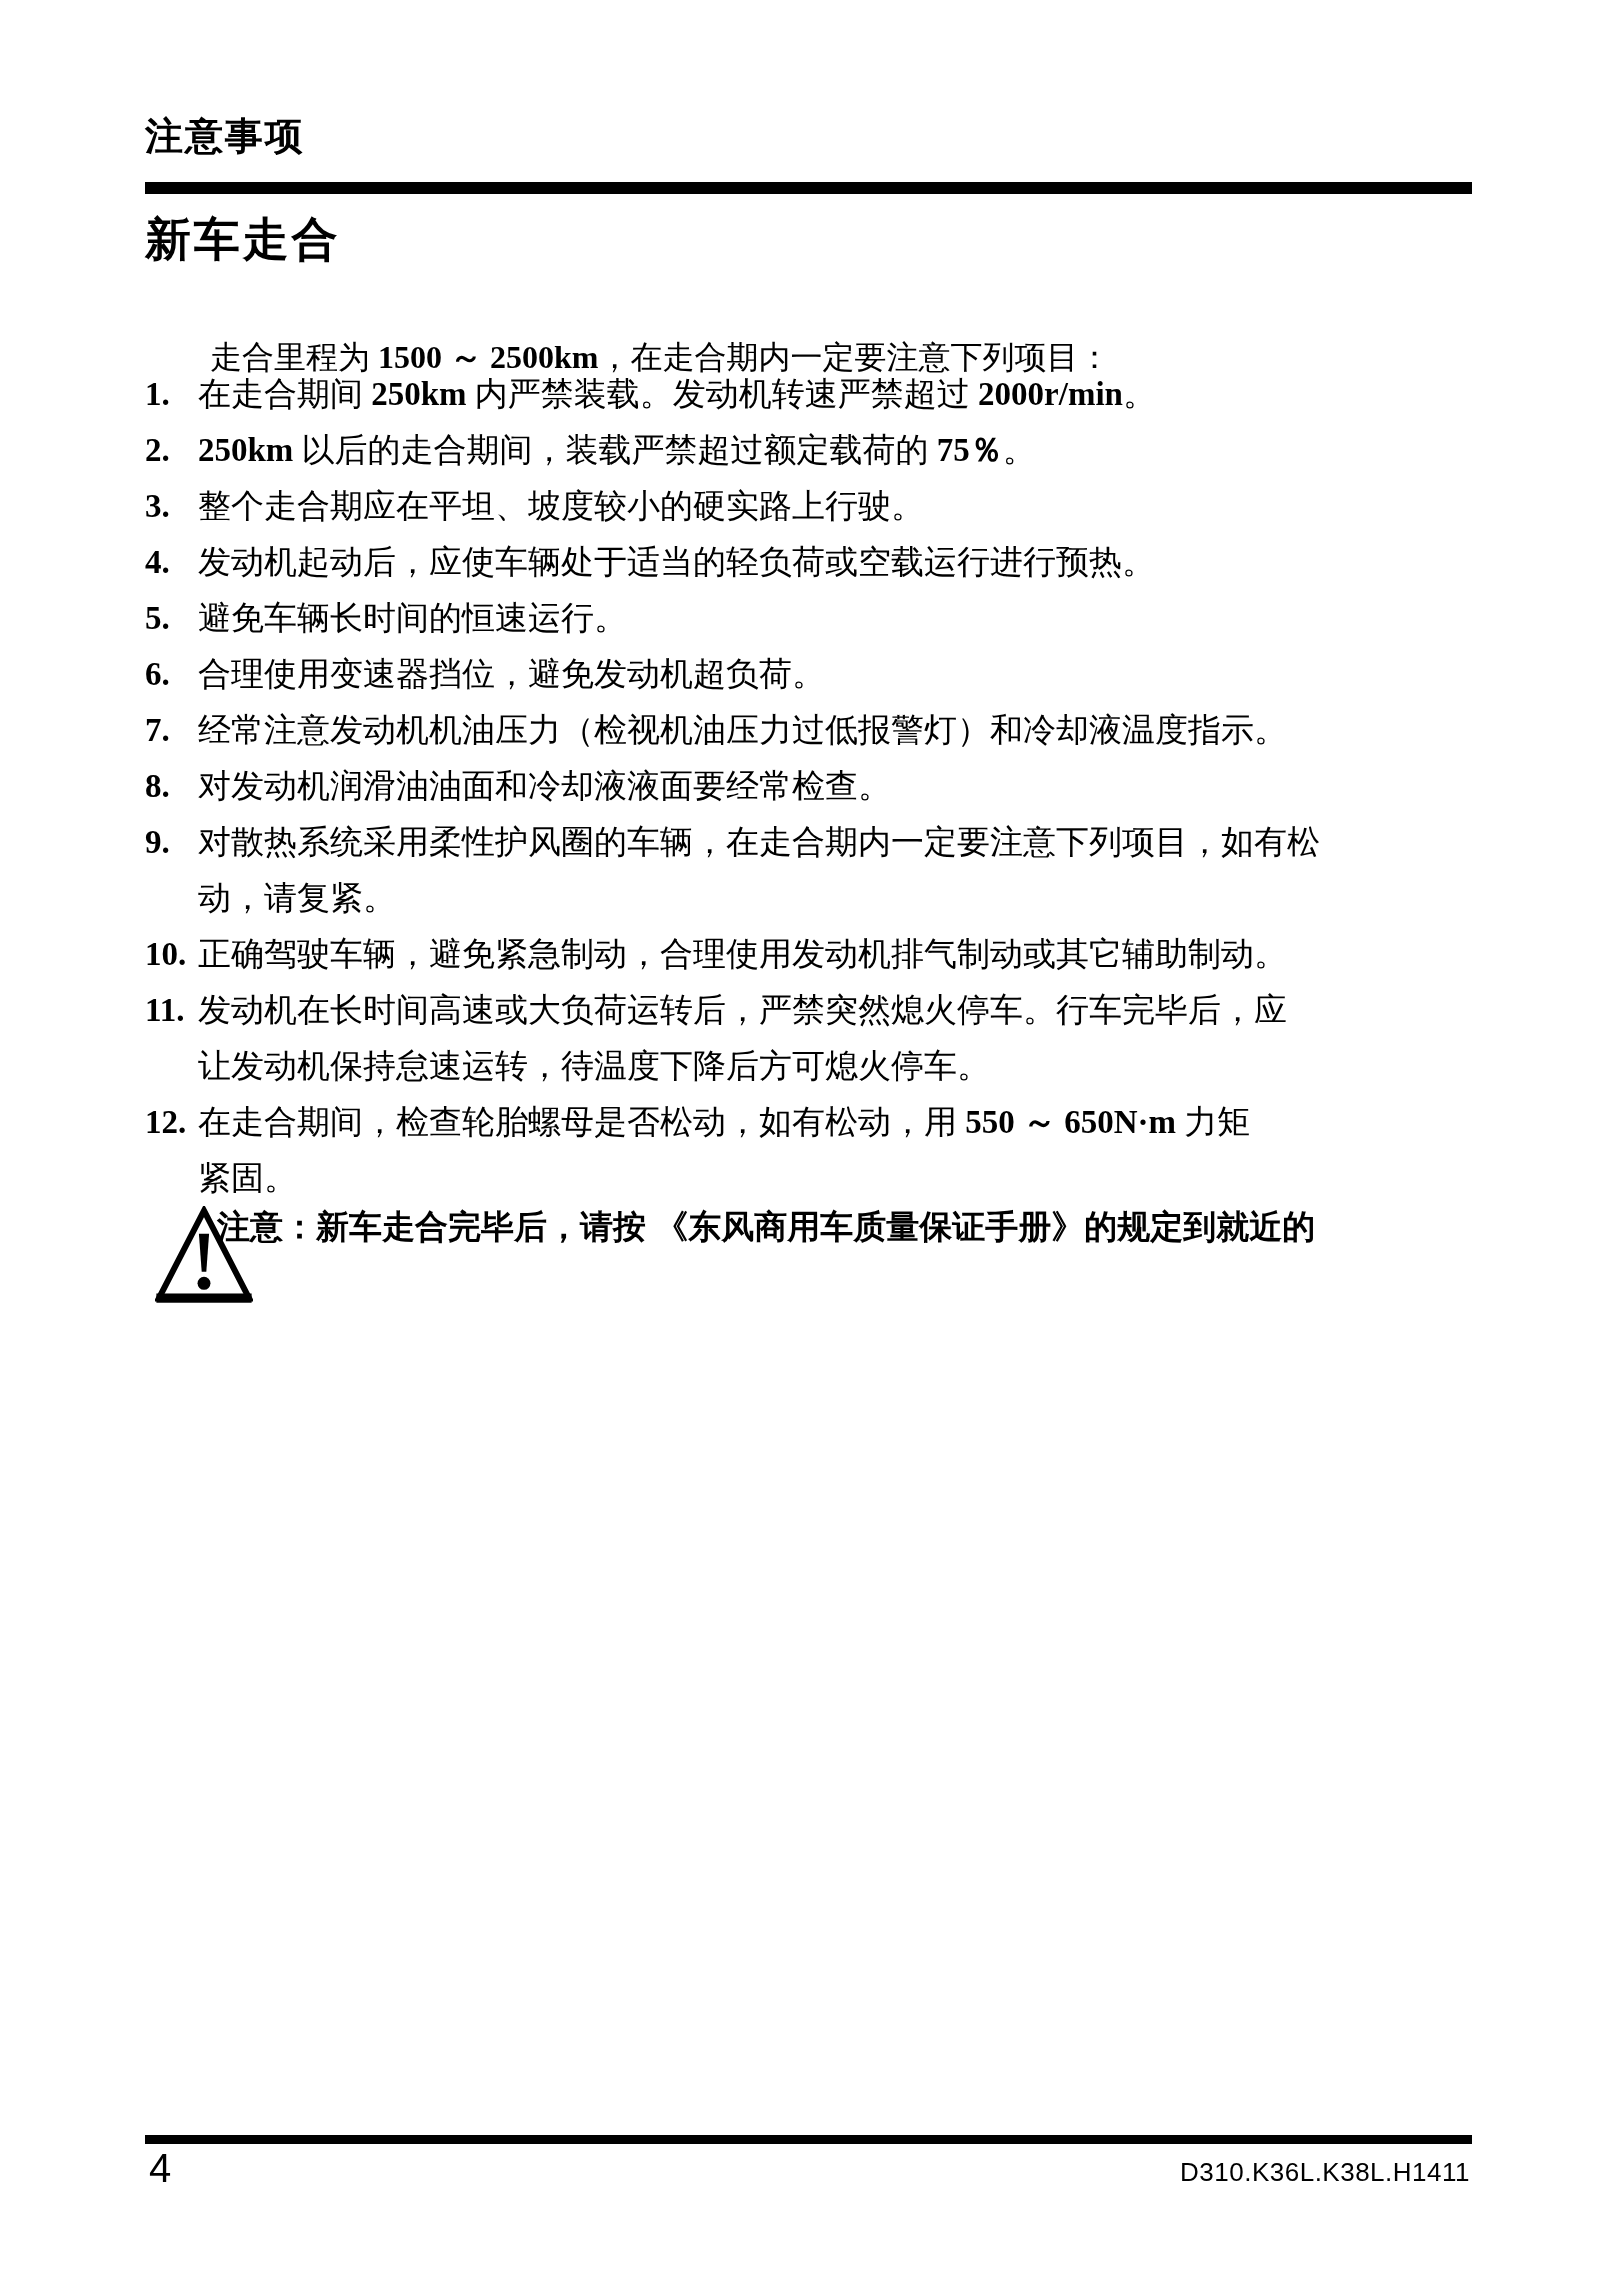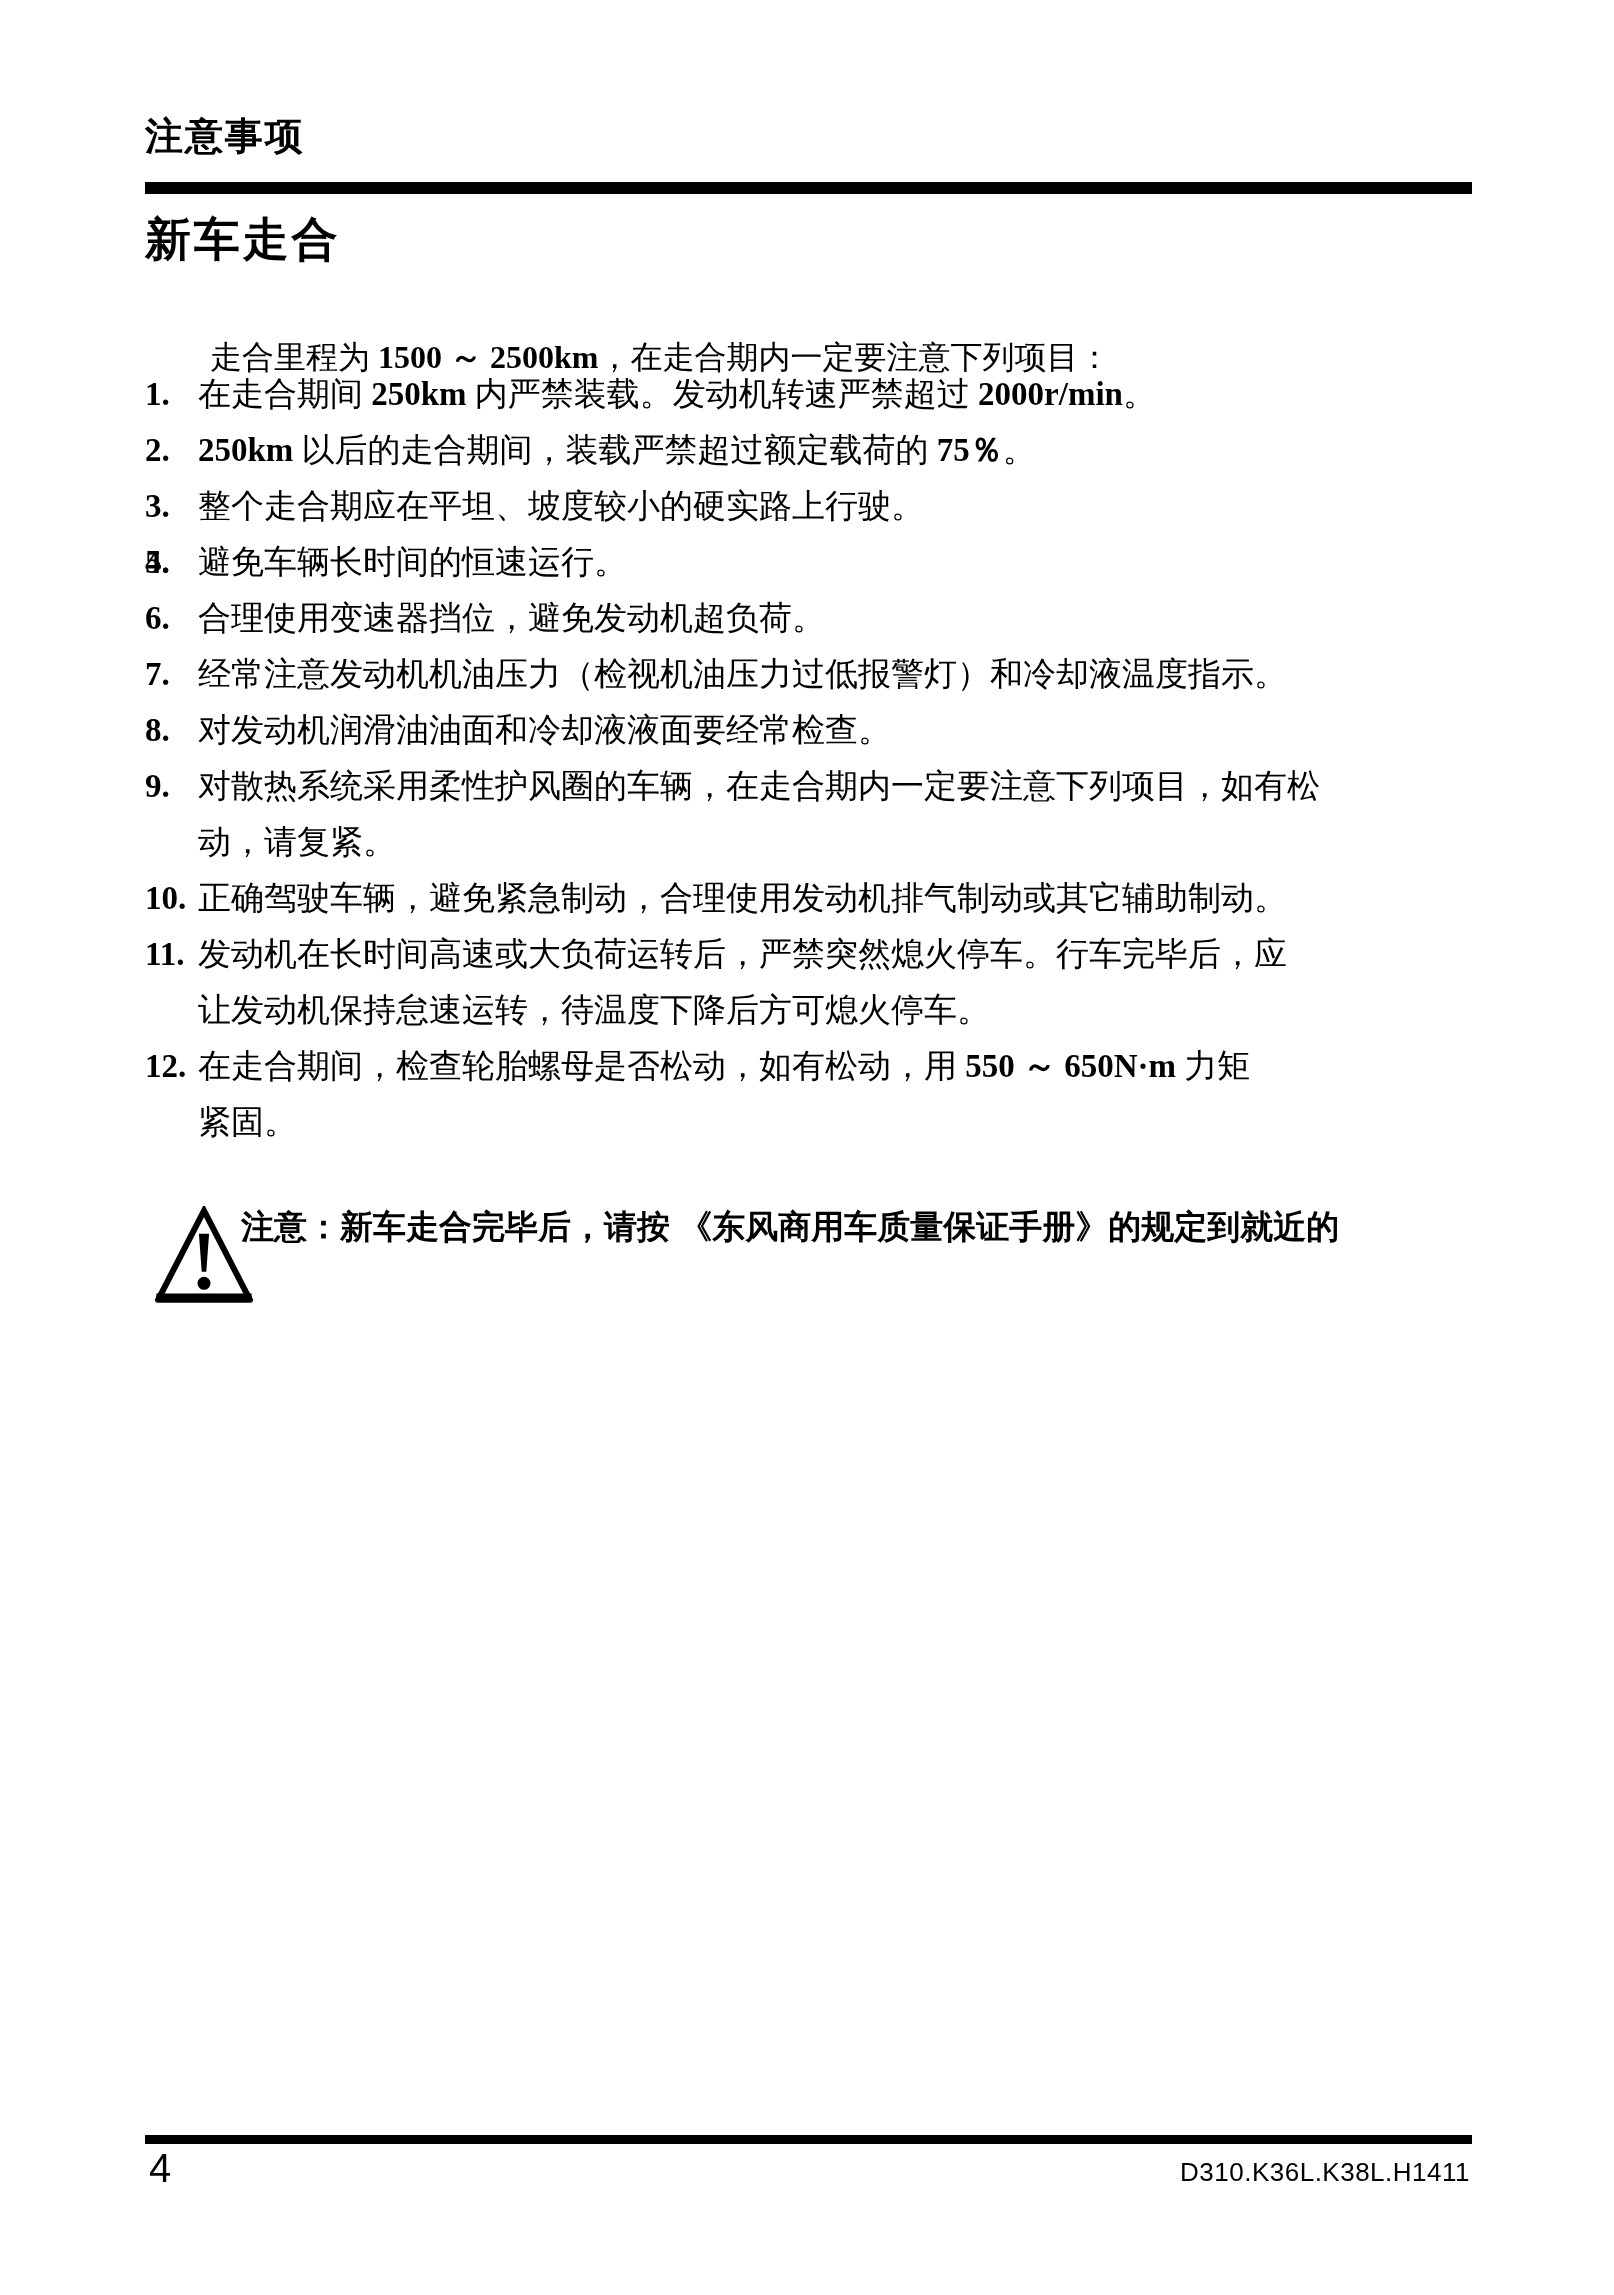--- a/index.html
+++ b/index.html
@@ -41,21 +41,21 @@
     position:absolute;left:0;top:0;
     font-weight:bold;
   }
   .note{
     position:absolute;left:145px;top:1201px;width:1343px;height:111px;
   }
   .note-icon{
     position:absolute;left:10.2px;top:4.6px;width:98px;height:101px;
   }
   .note-text{
-    margin-left:96px;
+    margin-left:72px;
     font-family:"Liberation Sans","DejaVu Sans",sans-serif;
     font-weight:bold;font-size:33px;line-height:52px;
   }
   .footer-rule{
     position:absolute;left:145px;top:2135px;width:1327px;height:9.3px;background:#000000;
   }
   .page-number{
     position:absolute;left:149px;top:2146px;
     font-family:"Liberation Sans","DejaVu Sans",sans-serif;
     font-size:40px;line-height:1.1;
@@ -84,20 +84,21 @@
   <li>
     <span class="marker">2.</span>
     <span><span class="b">250km</span><span> 以后的走合期间，装载严禁超过额定载荷的 </span><span class="b">75％</span><span>。</span></span>
   </li>
   <li>
     <span class="marker">3.</span>
     <span><span>整个走合期应在平坦、坡度较小的硬实路上行驶。</span></span>
   </li>
   <li>
     <span class="marker">4.</span>
+    <span><span>发动机起动后，应使车辆处于适当的轻负荷或空载运行进行预热。</span></span>
   </li>
   <li>
     <span class="marker">5.</span>
     <span><span>避免车辆长时间的恒速运行。</span></span>
   </li>
   <li>
     <span class="marker">6.</span>
     <span><span>合理使用变速器挡位，避免发动机超负荷。</span></span>
   </li>
   <li>

